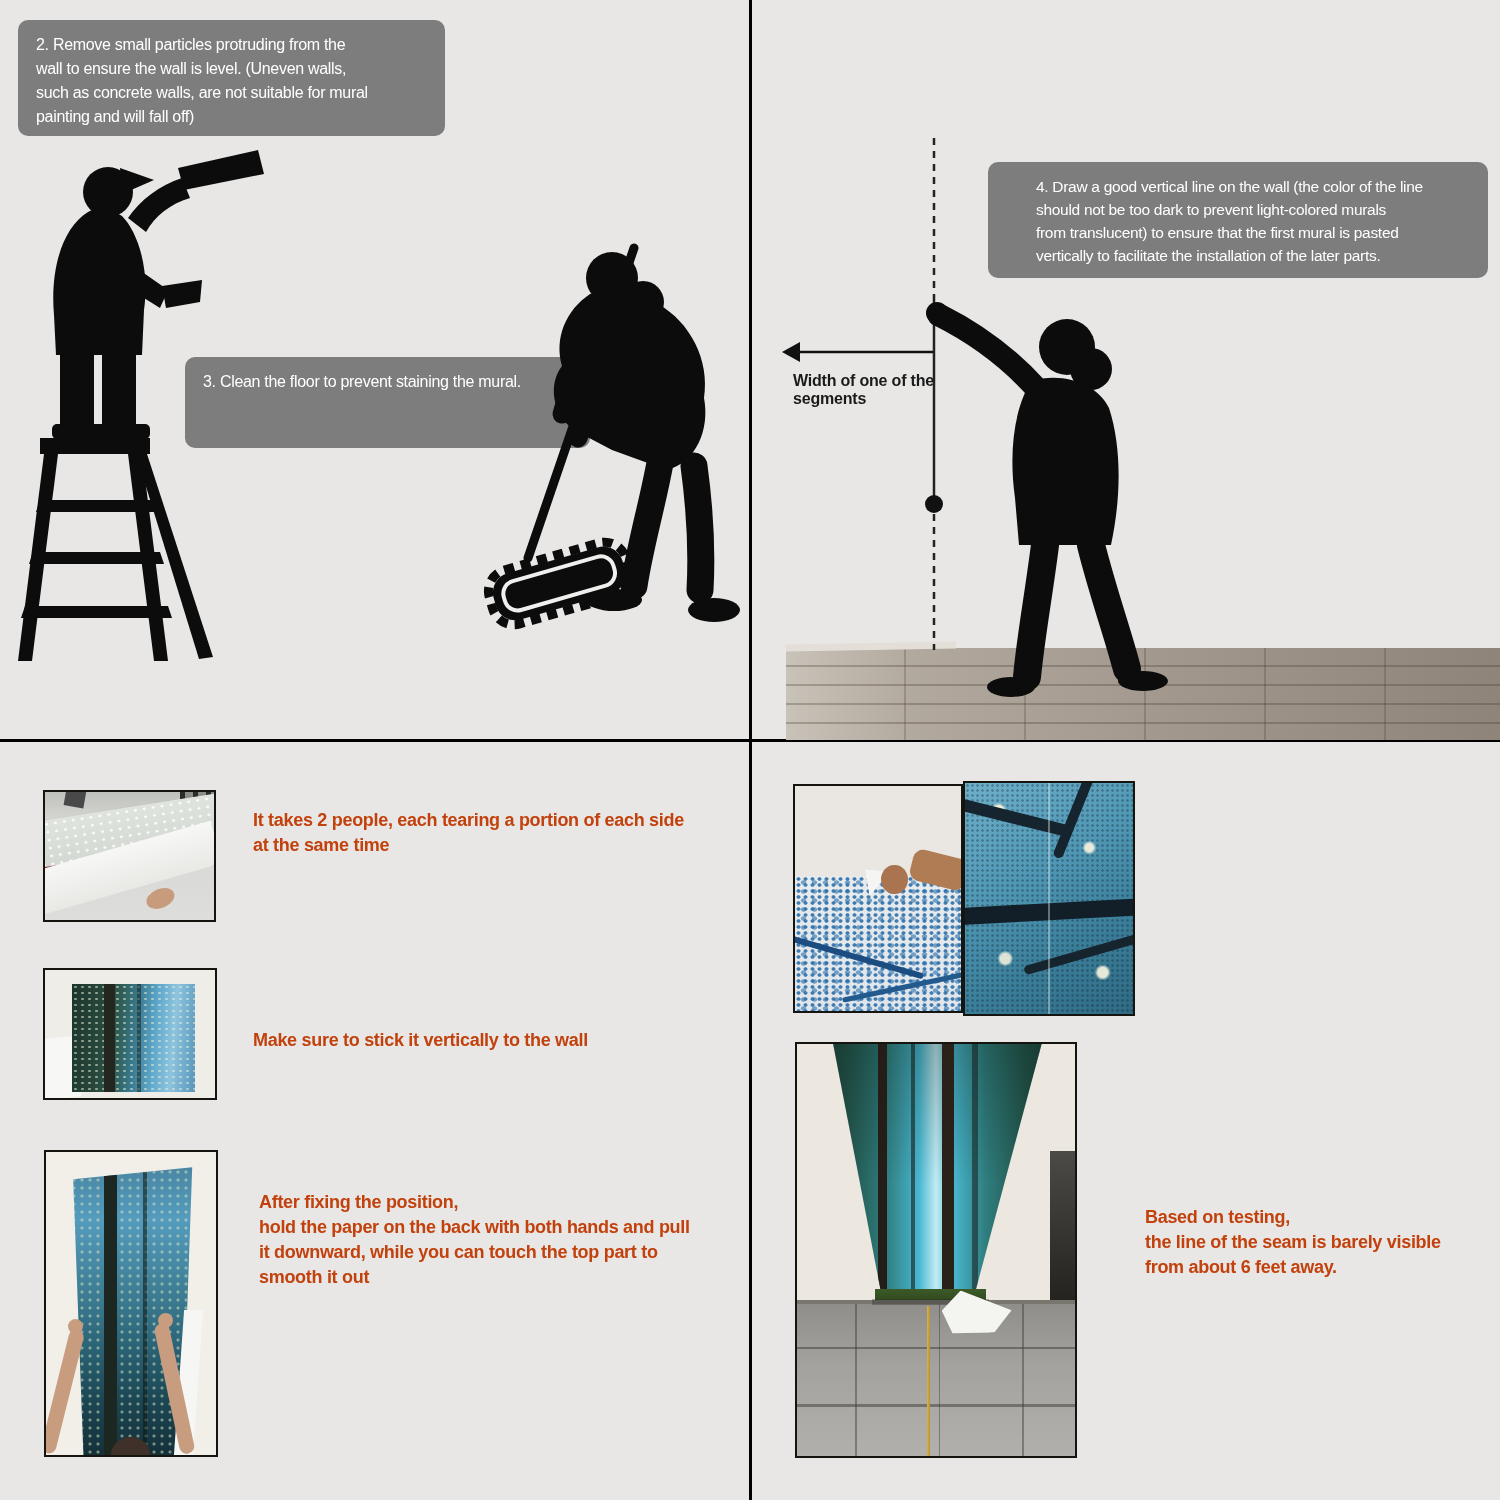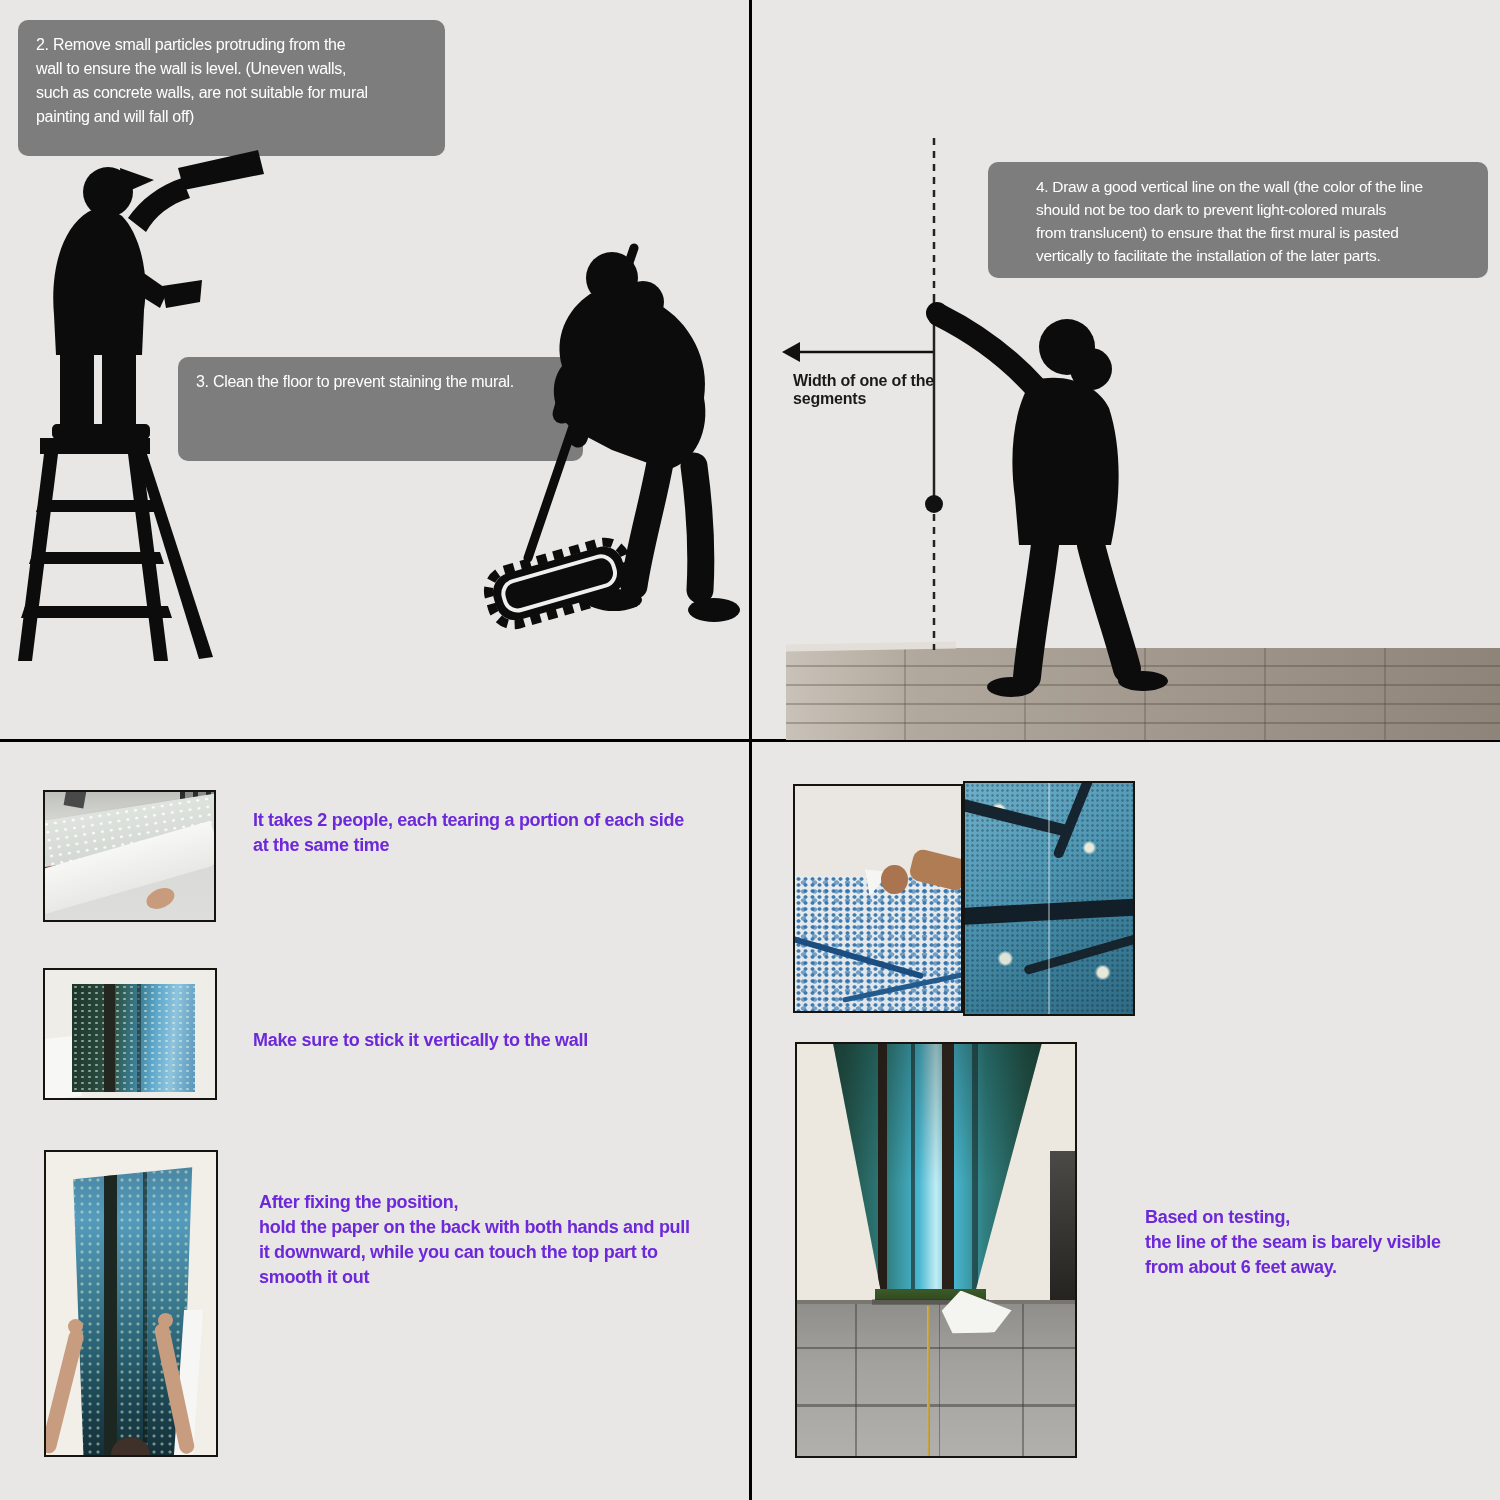--- a/index.html
+++ b/index.html
@@ -13,27 +13,27 @@
   
   .divider-v{left:749px;top:0;width:3px;height:1500px;background:var(--divider,#000);}
   .divider-h{left:0;top:739px;width:1500px;height:3px;background:var(--divider,#000);}
   
   .callout{
     background:var(--callout-bg,#7d7d7d);color:var(--callout-text,#fff);
     border-radius:10px;box-sizing:border-box;padding:13px 18px;
     font-size:16px;line-height:24px;letter-spacing:-0.3px;
     white-space:pre-line;
   }
-  #callout2{left:18px;top:20px;width:427px;height:136px;}
-  #callout3{left:178px;top:357px;width:405px;height:104px;}
+  #callout2{left:18px;top:20px;width:427px;height:116px;}
+  #callout3{left:185px;top:357px;width:405px;height:91px;}
   #callout4{left:988px;top:162px;width:500px;height:116px;font-size:15.5px;line-height:23px;padding-left:48px;}
   
   .caption{
     font-size:18px;line-height:25px;letter-spacing:-0.3px;font-weight:600;
-    color:#6d28d9;white-space:pre-line;
+    color:#c2410c;white-space:pre-line;
   }
   #cap1{left:253px;top:808px;}
   #cap2{left:253px;top:992px;margin-top:36px;}
   #cap3{left:259px;top:1190px;}
   #cap4{left:1182px;top:843px;}
   #cap5{left:1145px;top:1205px;}
   
   #width-label{
     left:793px;top:372px;width:150px;
     font-size:16px;font-weight:600;letter-spacing:-0.2px;color:#1a1a1a;

